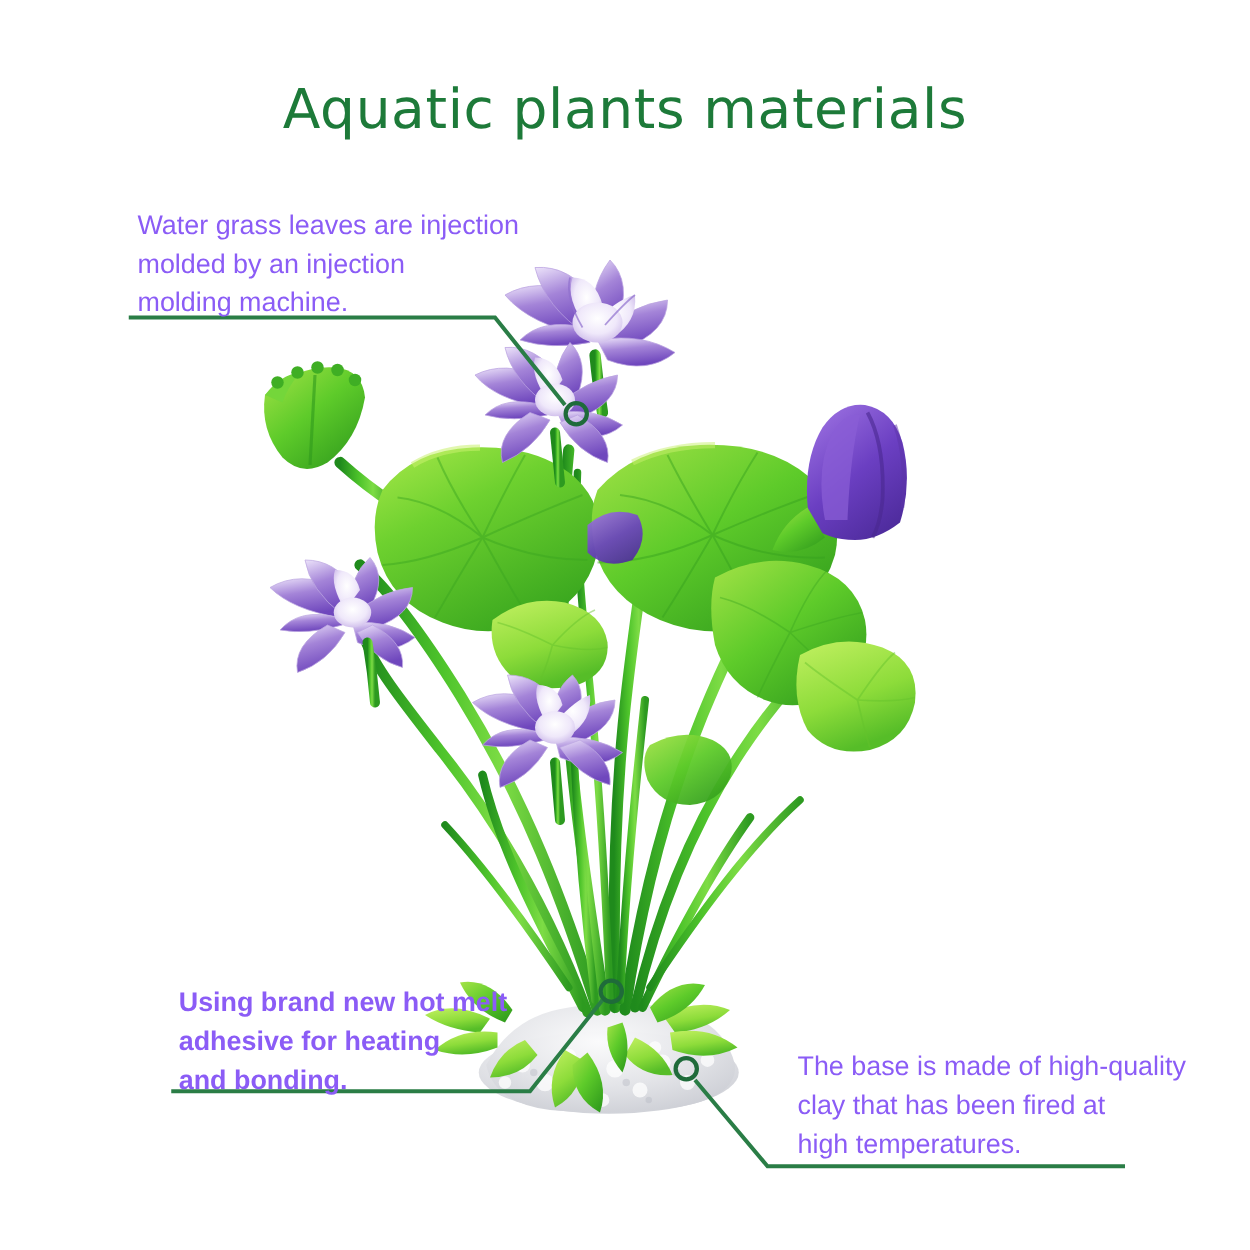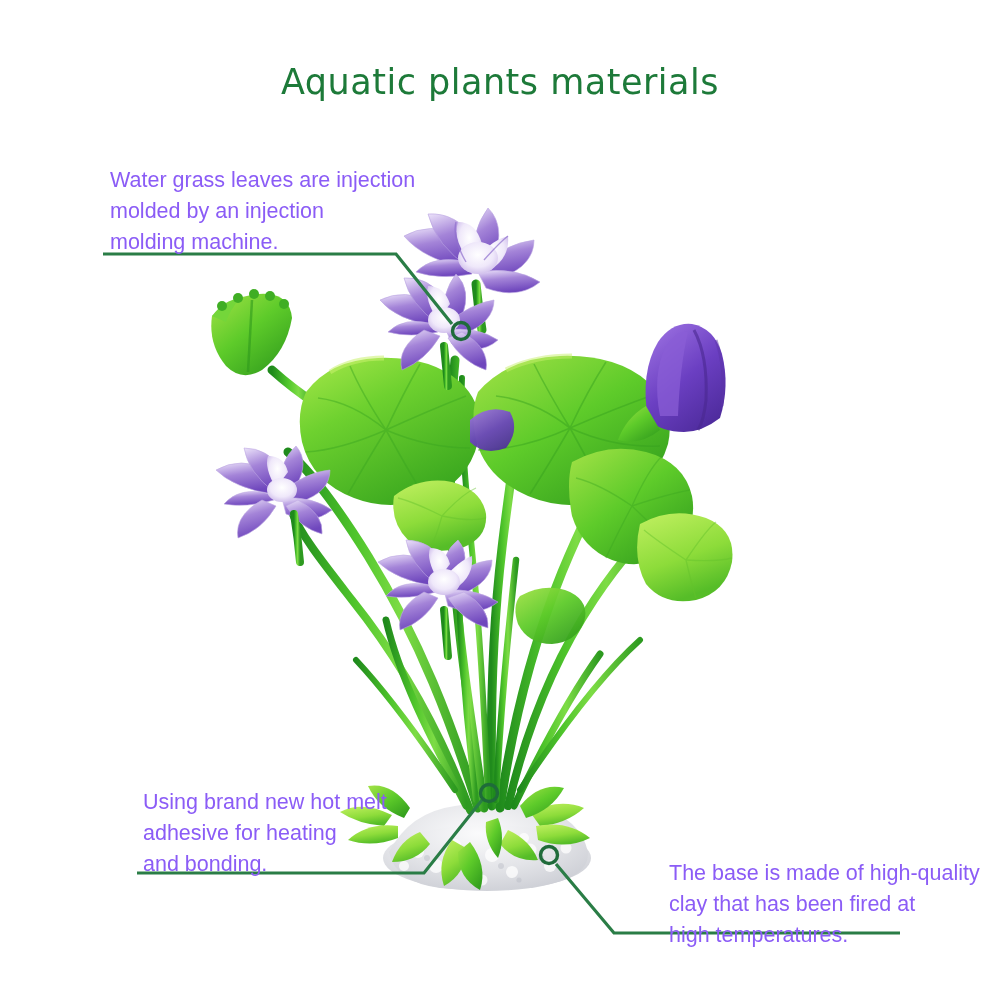--- a/index.html
+++ b/index.html
@@ -20,39 +20,39 @@
   }
 
   
   #page-title {
     position: absolute;
     left: 0;
     top: 62px;
     width: 1000px;
     text-align: center;
     font-family: "DejaVu Sans", sans-serif;
-    font-size: 35px;
+    font-size: 44px;
     font-weight: 400;
     letter-spacing: 0.5px;
     color: #1d7a39;
     white-space: nowrap;
   }
 
   
   .callout-text {
     position: absolute;
     font-family: "Liberation Sans", sans-serif;
     font-size: 21.5px;
     line-height: 31px;
     color: #8b5cf6;
     white-space: pre-line;
   }
   #callout-tl { left: 110px; top: 165px; width: 360px; }
-  #callout-bl { left: 143px; top: 787px; width: 300px; }
-  #callout-br { left: 669px; top: 838px; width: 330px; margin-top: 20px; }
+  #callout-bl { left: 143px; top: 787px; width: 300px; font-weight: bold; }
+  #callout-br { left: 638px; top: 838px; width: 330px; }
 
   
   #leader-lines {
     position: absolute;
     left: 0; top: 0;
     width: 1000px;
     height: 1000px;
     pointer-events: none;
   }
 

